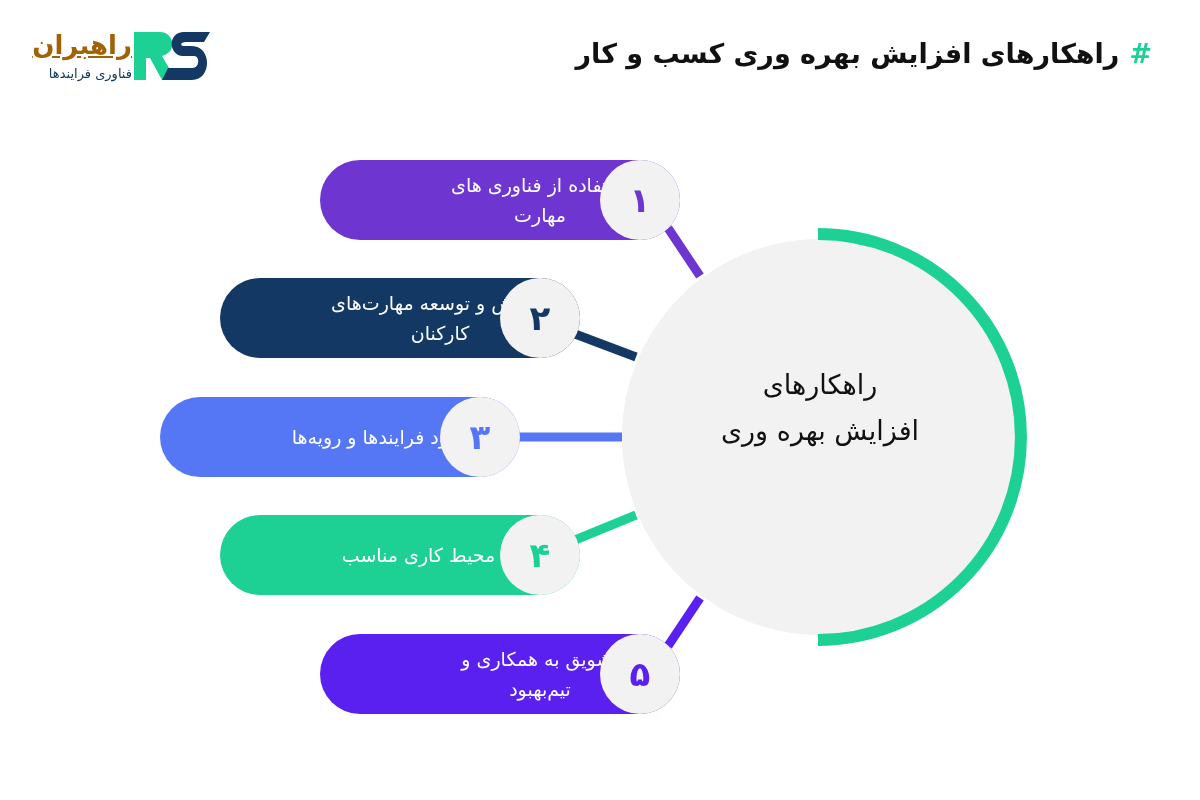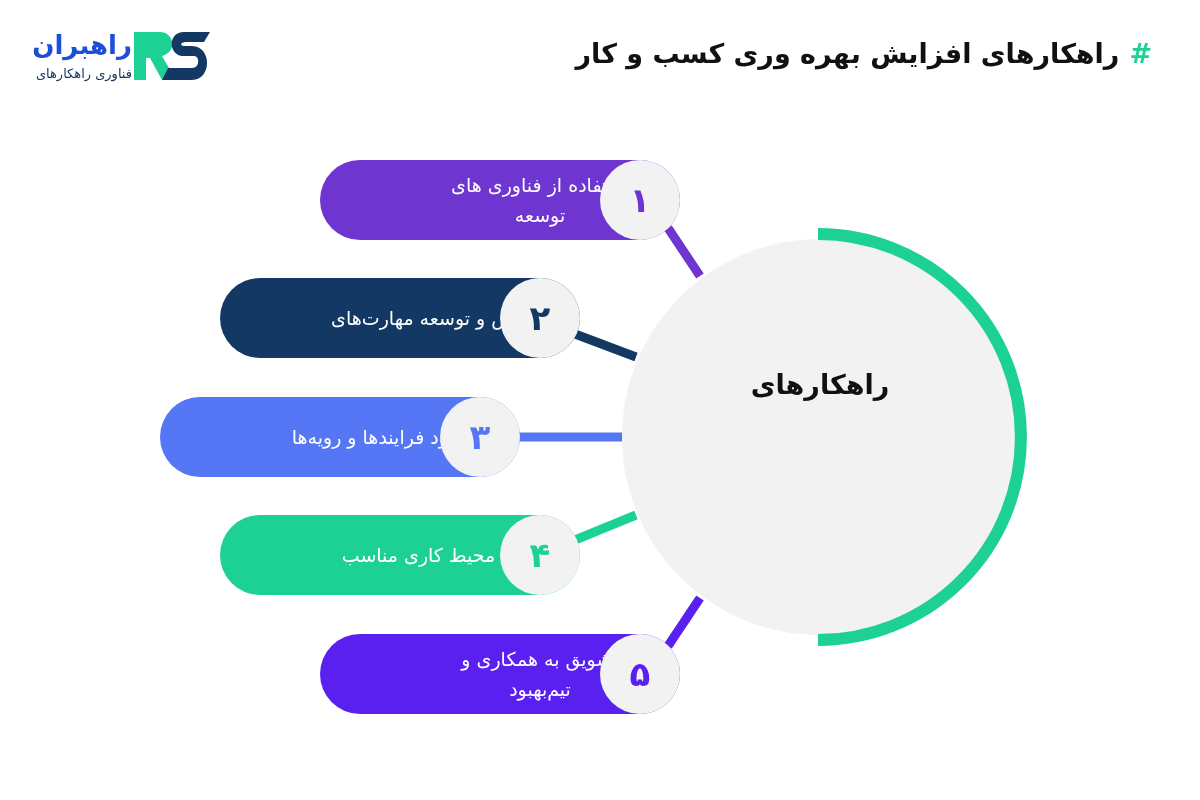--- a/index.html
+++ b/index.html
@@ -1,41 +1,41 @@
 <!DOCTYPE html>
 <html><head>
 <meta charset="utf-8">
 <style>
   * { box-sizing: border-box; margin: 0; padding: 0; }
   html, body { width: 1200px; height: 800px; background: #ffffff; overflow: hidden; }
   body { position: relative; font-family: "DejaVu Sans", sans-serif; }
 
   .logo { position: absolute; left: 22px; top: 28px; width: 190px; height: 60px; }
   .logo-text { position: absolute; right: 80px; direction: rtl; white-space: nowrap; }
-  .logo-name { top: 2px; font-size: 26px; font-weight: bold; color: #1d4ed8; letter-spacing: 0.5px; }
+  .logo-name { top: 2px; font-size: 26px; font-weight: bold; color: #a16207; letter-spacing: 0.5px; text-decoration: underline; }
   .logo-sub { top: 38px; font-size: 13px; color: #133863; }
   .logo-mark { position: absolute; right: 0; top: 0; width: 80px; height: 56px; }
 
   .page-title { position: absolute; right: 48px; top: 38px; direction: rtl; font-size: 27px; font-weight: bold; color: #111111; white-space: nowrap; margin-left: 40px; }
   .page-title .hash { color: #1dd194; margin-left: 10px; }
 
   svg.diagram { position: absolute; left: 0; top: 0; }
 
-  .center-title { position: absolute; left: 645px; top: 362px; width: 350px; text-align: center; direction: rtl; font-size: 27px; font-weight: bold; line-height: 46px; color: #111111; }
+  .center-title { position: absolute; left: 645px; top: 362px; width: 350px; text-align: center; direction: rtl; font-size: 27px; font-weight: normal; line-height: 46px; color: #111111; }
 
   .pill { position: absolute; height: 80px; border-radius: 40px; display: flex; align-items: center; justify-content: center; direction: rtl; color: #ffffff; font-size: 19px; line-height: 30px; text-align: center; }
   .pill-label { display: block; }
   .num-circle { position: absolute; width: 80px; height: 80px; border-radius: 50%; background: #f2f2f3; display: flex; align-items: center; justify-content: center; font-size: 34px; font-weight: bold; }
 </style>
 </head>
 <body>
 
 <div class="logo">
   <div class="logo-text logo-name">راهبران</div>
-  <div class="logo-text logo-sub">فناوری راهکارهای</div>
+  <div class="logo-text logo-sub">فناوری فرایندها</div>
   <svg class="logo-mark" viewBox="0 0 80 56">
     <path d="M2 4 H28 C42 4 46 24 30 28 L44 52 H30 L18 30 H14 V52 H2 Z" fill="#1dd194"></path>
     <path d="M78 4 H52 C36 4 36 26 50 28 L62 28 C68 28 68 40 60 40 H36 L30 52 H60 C80 52 80 18 60 18 H52 C48 18 48 14 54 14 H72 Z" fill="#133863"></path>
   </svg>
 </div>
 
 <div class="page-title">
   <span class="hash">#</span><span>راهکارهای افزایش بهره وری کسب و کار</span>
 </div>
 
@@ -44,35 +44,37 @@
   <line x1="575" y1="334" x2="636" y2="357" stroke="#133863" stroke-width="9"></line>
   <line x1="518" y1="437" x2="622" y2="437" stroke="#5577f5" stroke-width="9"></line>
   <line x1="575" y1="540" x2="636" y2="515" stroke="#1dd194" stroke-width="9"></line>
   <line x1="668" y1="646" x2="700" y2="598" stroke="#5a20f0" stroke-width="9"></line>
   <circle cx="820" cy="437" r="198" fill="#f2f2f3"></circle>
   <path d="M 818 234 A 203 203 0 0 1 818 640" fill="none" stroke="#1dd194" stroke-width="12"></path>
 </svg>
 
 <div class="center-title">
   <div>راهکارهای</div>
+  <div>افزایش بهره وری</div>
 </div>
 
 <div class="pill" style="left:320px; top:160px; width:360px; background:#6f35d1; padding-left:80px;">
   <div>
     <span class="pill-label">استفاده از فناوری های</span>
-    <span class="pill-label">توسعه</span>
+    <span class="pill-label">مهارت</span>
   </div>
 </div>
 <div class="num-circle" style="left:600px; top:160px; color:#6f35d1;">
     <span>۱</span>
   </div>
 
 <div class="pill" style="left:220px; top:278px; width:360px; background:#133863; padding-left:80px;">
   <div>
     <span class="pill-label">آموزش و توسعه مهارت‌های</span>
+    <span class="pill-label">کارکنان</span>
   </div>
 </div>
 <div class="num-circle" style="left:500px; top:278px; color:#133863;">
     <span>۲</span>
   </div>
 
 <div class="pill" style="left:160px; top:397px; width:360px; background:#5577f5; padding-left:80px;">
   <div>
     <span class="pill-label">بهبود فرایندها و رویه‌ها</span>
   </div>

